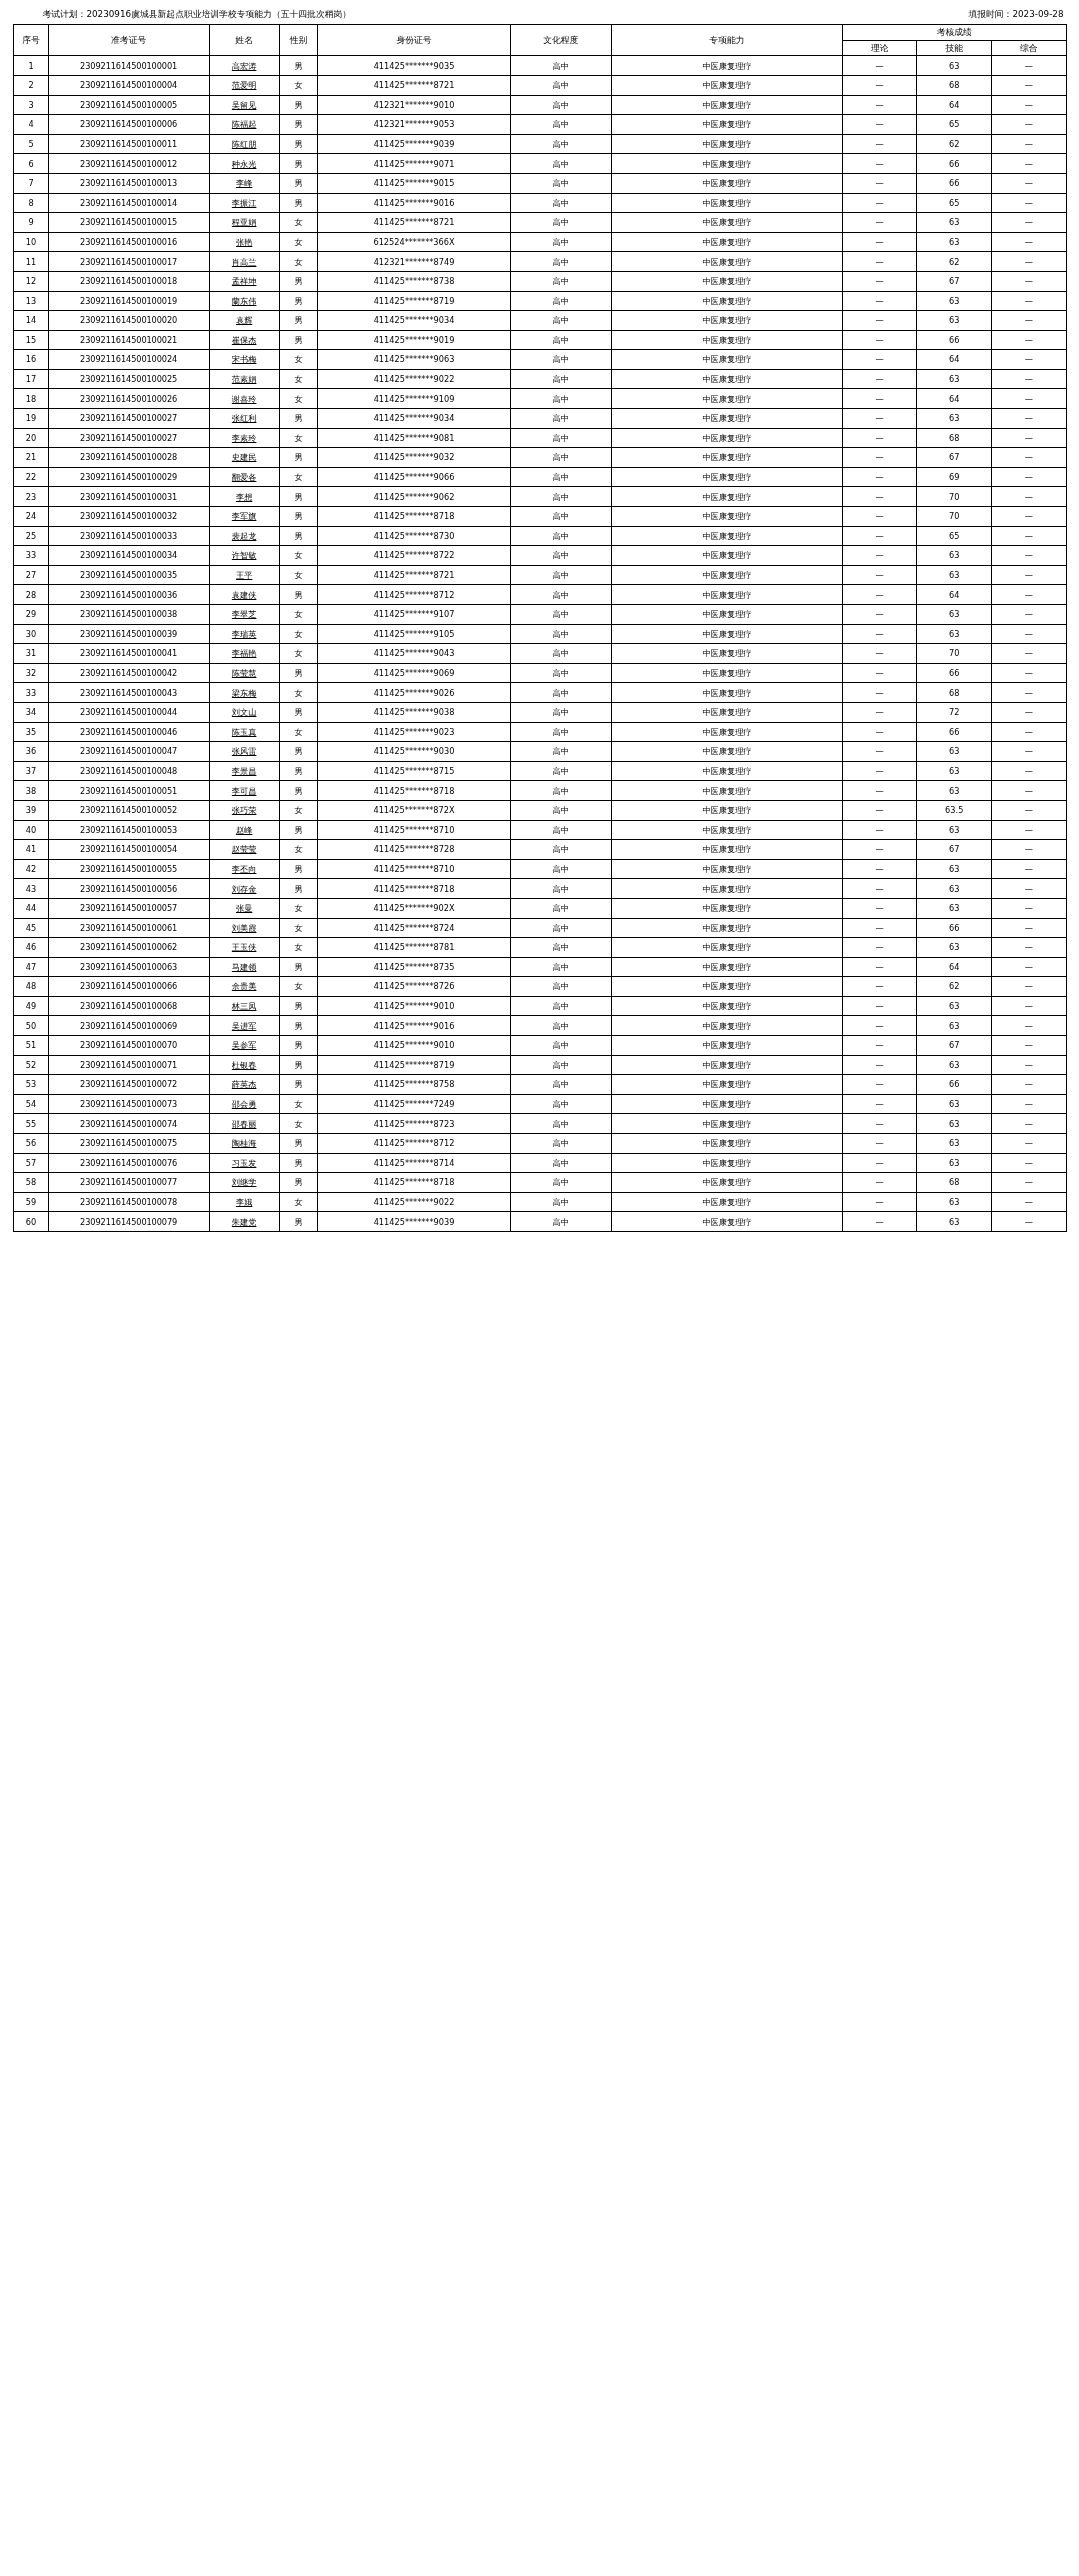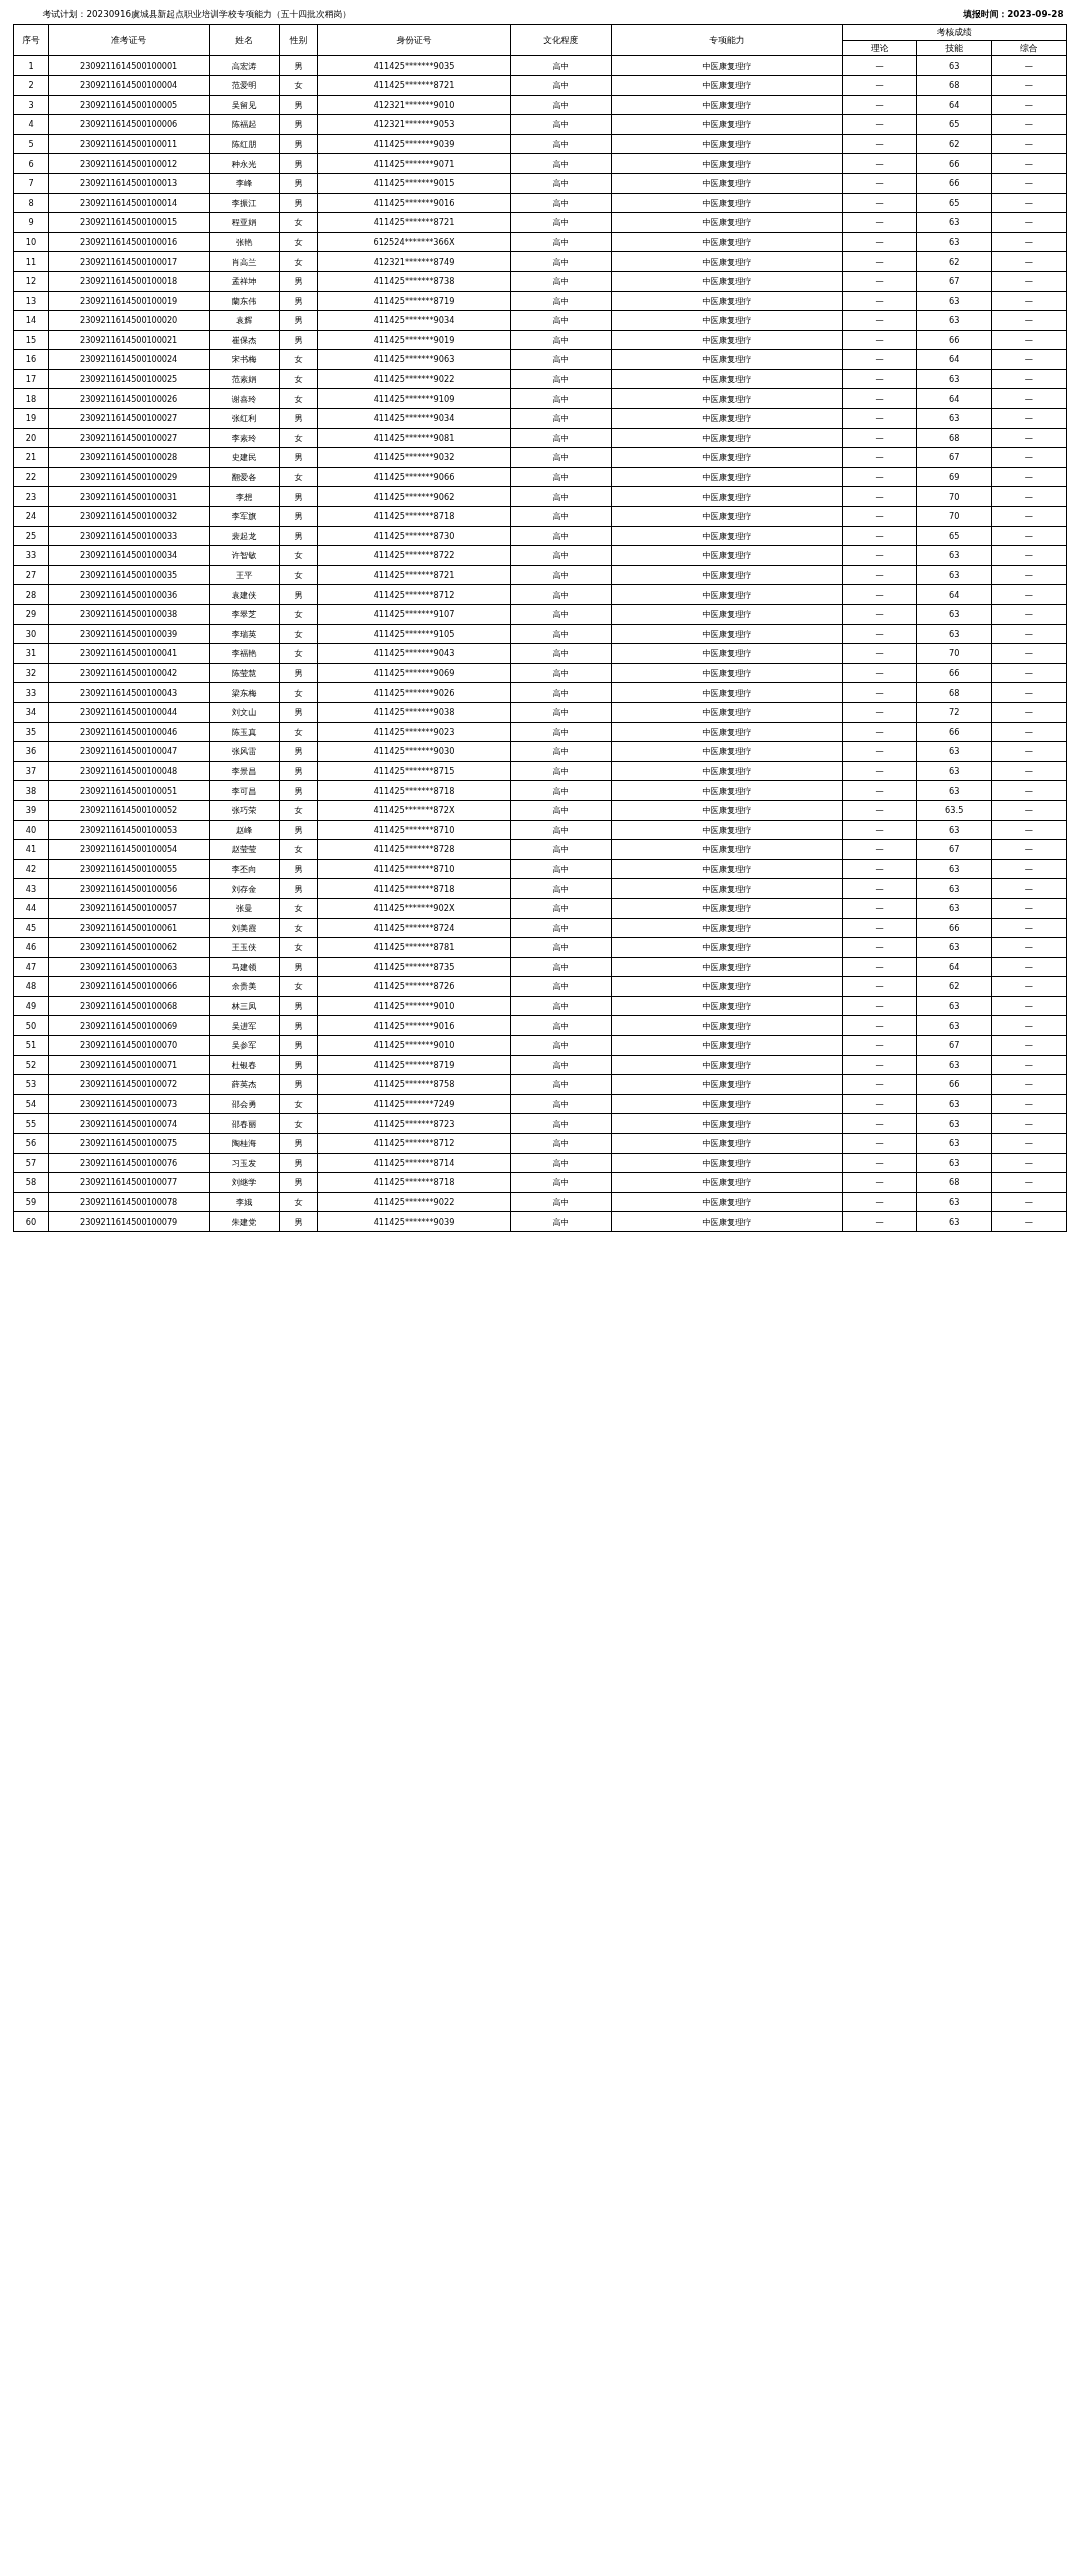--- a/index.html
+++ b/index.html
@@ -26,21 +26,21 @@
   }
   .meta-row {
     display: flex;
     justify-content: space-between;
     align-items: flex-end;
     font-size: 8.8px;
     padding: 0 1px 3.1px 1px;
     margin-left: 28px;
   }
   .meta-left { max-width: 670px; line-height: 1.35; }
-  .meta-right { white-space: nowrap; padding-right: 2.1px; font-weight: bold; }
+  .meta-right { white-space: nowrap; padding-right: 2.1px; }
 
   table.grid {
     border-collapse: collapse;
     width: 100%;
     table-layout: fixed;
   }
   table.grid th, table.grid td {
     border: 0.5px solid #000;
     text-align: center;
     vertical-align: middle;
@@ -53,21 +53,21 @@
     font-size: 8.8px;
     height: 15.5px;
   }
   td.idx { height: 19.6px; }
   td.cert {
     font-size: 7.7px;
     word-break: break-all;
     line-height: 1.15;
     letter-spacing: -0.1px;
   }
-  td.name { font-size: 8.8px; }
+  td.name { font-size: 8.8px; text-decoration: underline; }
   td.sex { font-size: 8.8px; }
   td.idno { font-size: 8.2px; letter-spacing: 0px; margin-top: 7px; }
   td.edu { font-size: 8.8px; }
   td.skill { font-size: 8.8px; }
   td.score { font-size: 8.8px; }
 
   
   col.c-idx   { width: 23px; }
   col.c-cert  { width: 108px; }
   col.c-name  { width: 47px; }

